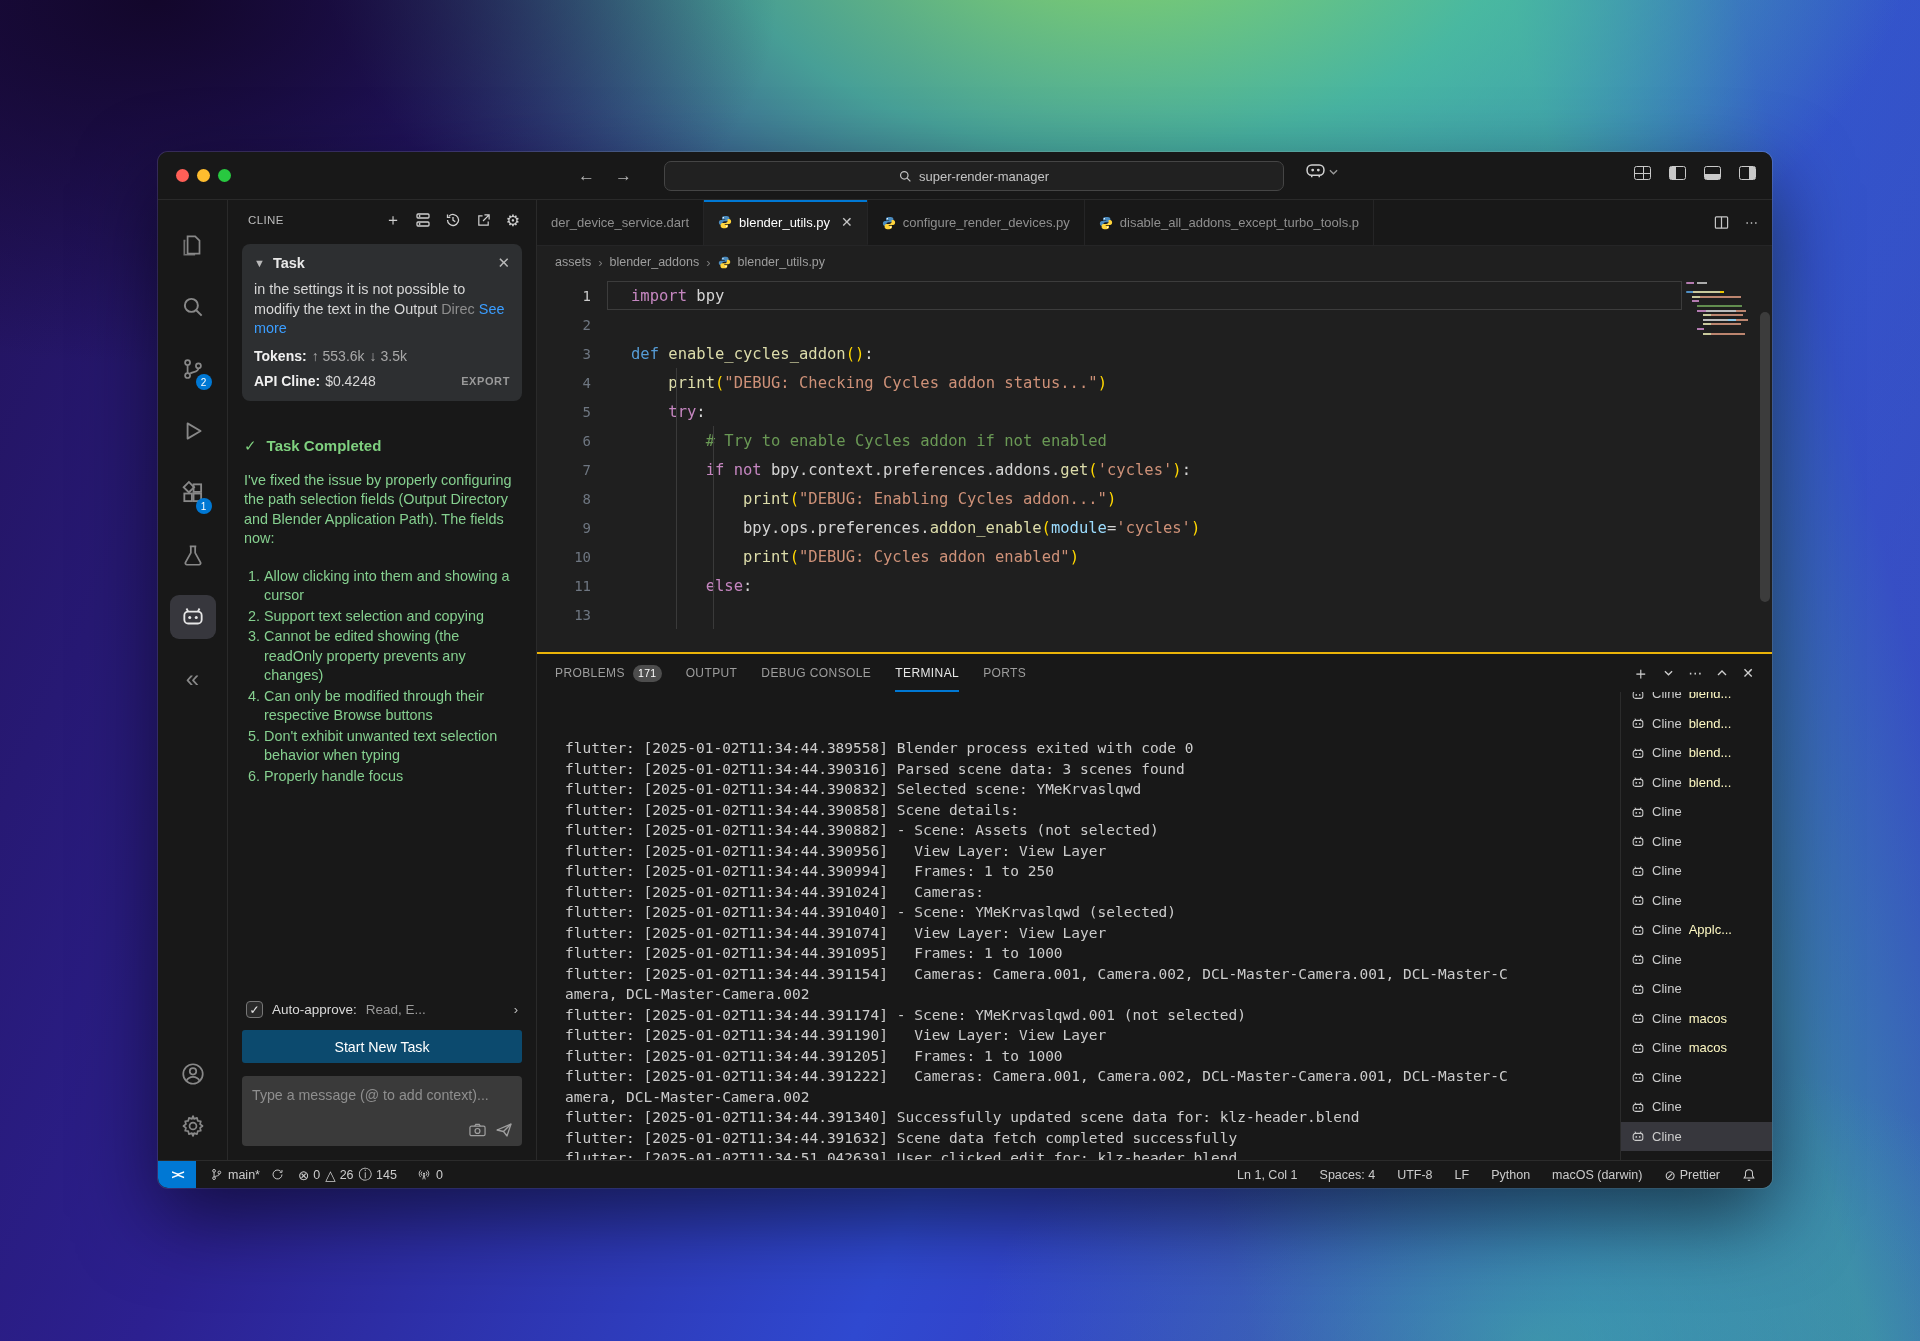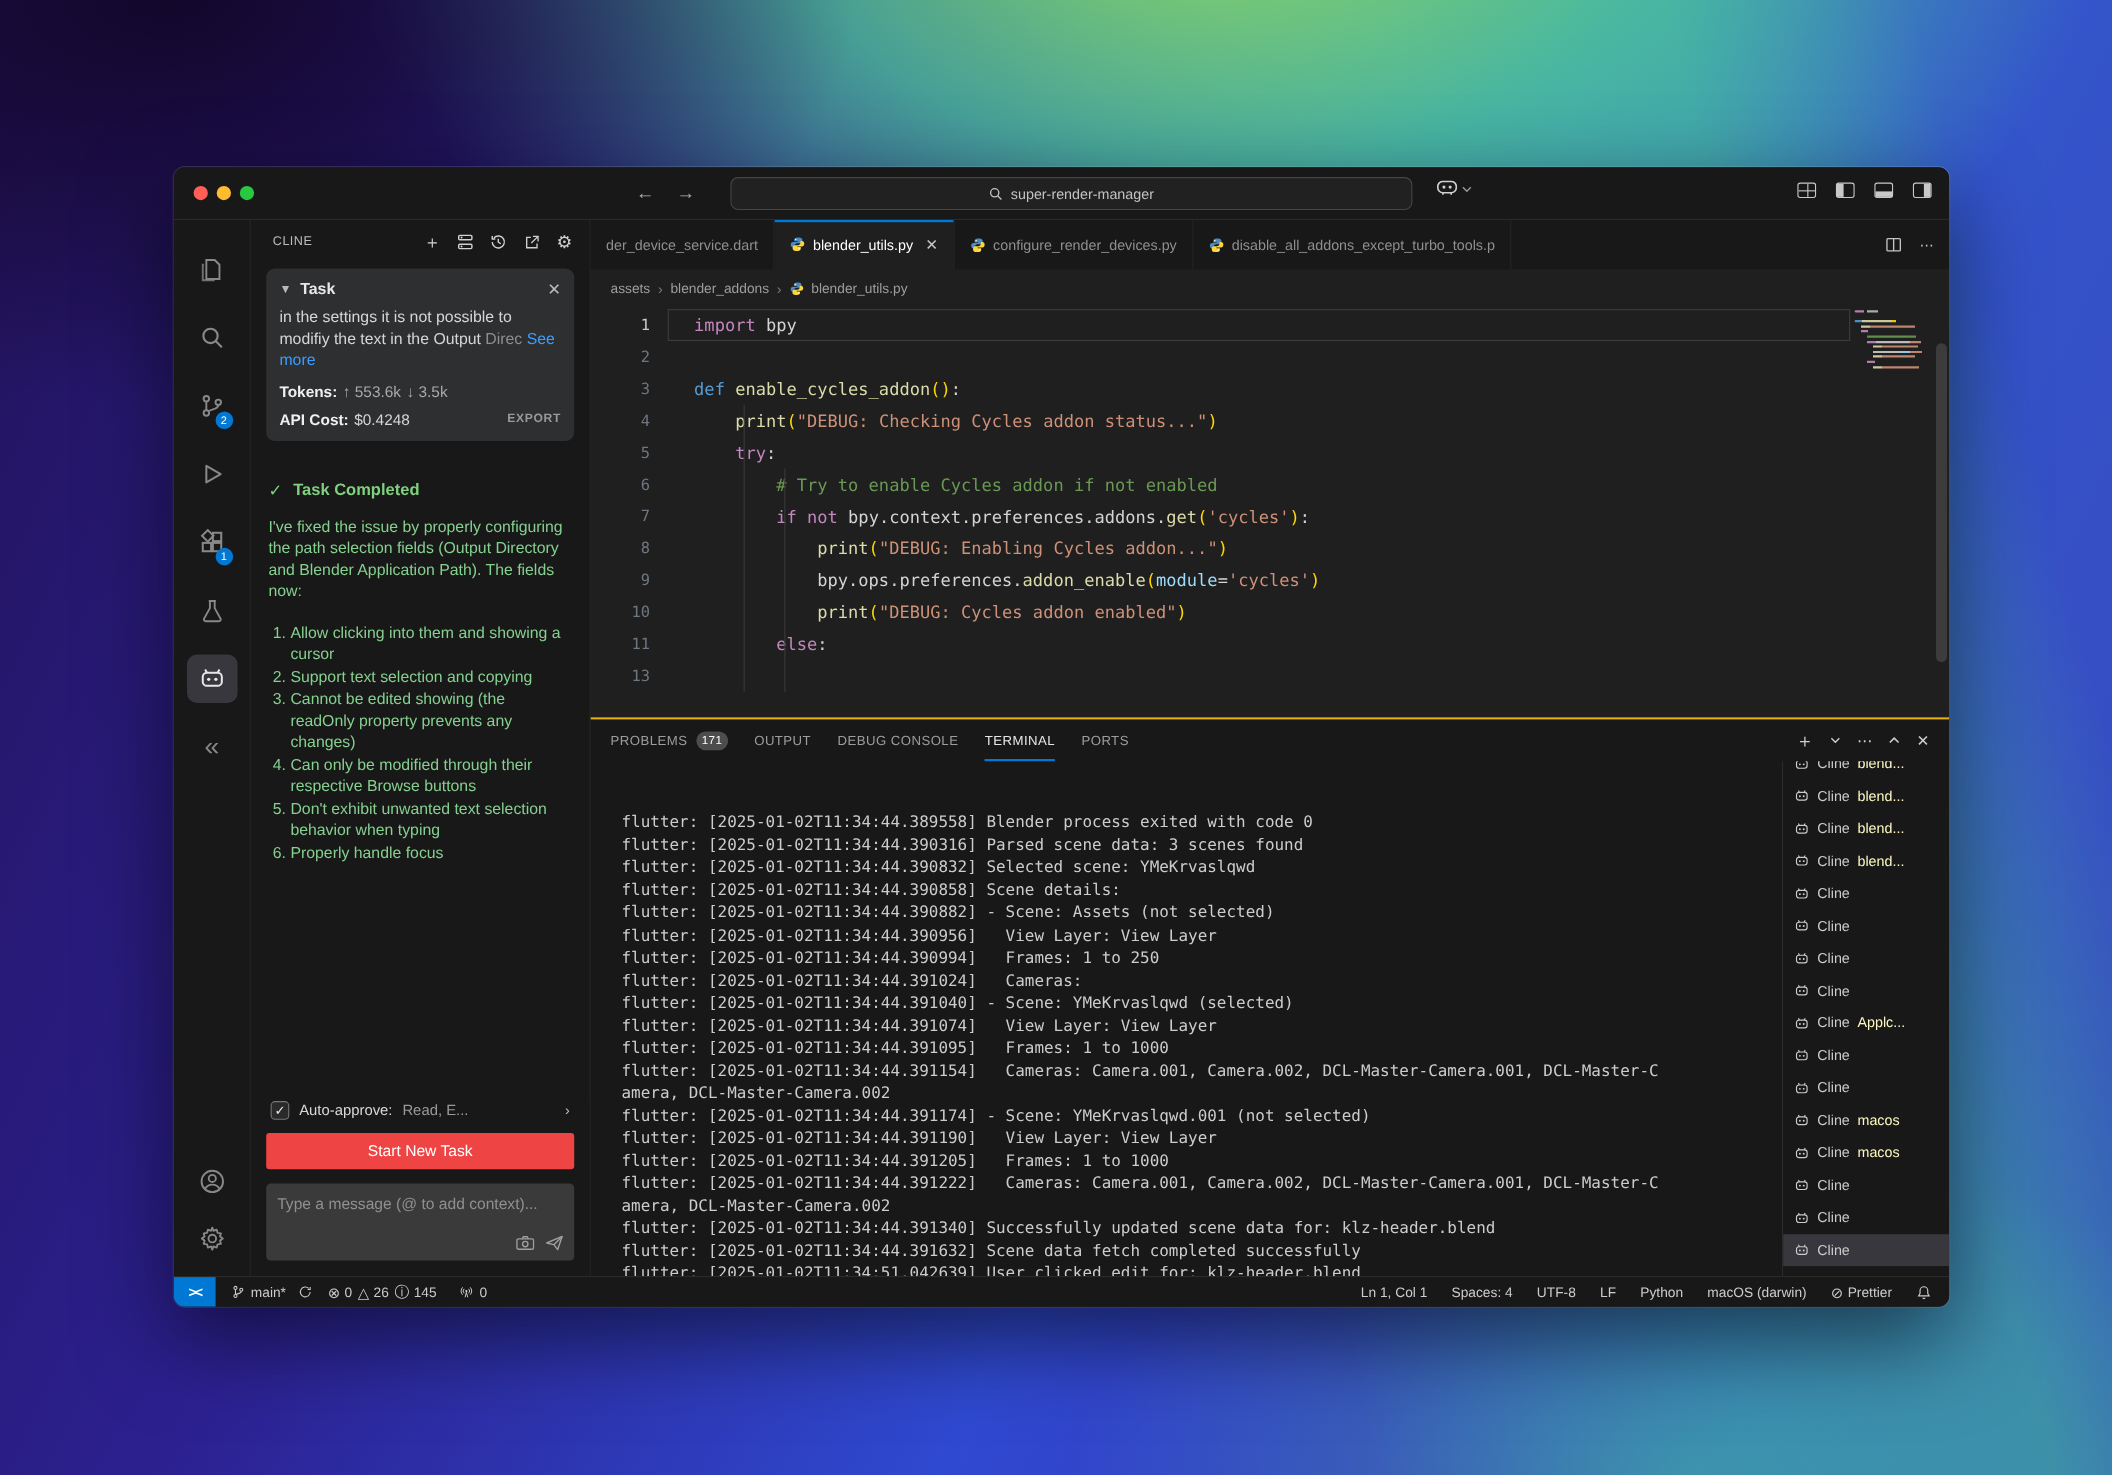--- a/index.html
+++ b/index.html
@@ -74,21 +74,21 @@
   .tc-check { font-size:15px; font-weight:normal; }
   .tc-body { margin:16px 16px 0 16px; color:#85cf8f; font-size:14.4px; line-height:19.5px; }
   .tc-list { margin:18px 16px 0 36px; color:#85cf8f; font-size:14.4px; line-height:19.5px; }
   .tc-list li { margin-bottom:1px; }
   .sb-bottom { position:absolute; left:0; right:0; bottom:0; padding:0 14px 14px 14px; background:#181818; }
   .approve { display:flex; align-items:center; gap:9px; margin:0 4px 12px 4px; font-size:13.5px; }
   .cbx { width:17px; height:17px; border:1.3px solid #777; border-radius:4px; display:flex; align-items:center; justify-content:center; color:#e8e8e8; font-size:12px; background:#2a2a2a; }
   .approve-label { color:#d9d9d9; }
   .approve-val { color:#9a9a9a; }
   .approve-chev { margin-left:auto; color:#bdbdbd; font-size:13px; }
-  .start-btn { display:block; width:100%; height:33px; background:#ef4444; border:none; border-radius:3px; color:#fff; font-size:14.2px; font-family:inherit; margin-bottom:13px; }
+  .start-btn { display:block; width:100%; height:33px; background:#0c4a6e; border:none; border-radius:3px; color:#fff; font-size:14.2px; font-family:inherit; margin-bottom:13px; }
   .msgbox { position:relative; width:100%; height:70px; background:#3a3a3a; border-radius:4px; padding:9px 10px; }
   .msgbox textarea { width:100%; height:100%; background:transparent; border:none; resize:none; outline:none; color:#cfcfcf; font-family:inherit; font-size:14.2px; line-height:20px; }
   .msgbox textarea::placeholder { color:#8f8f8f; }
   .msg-icons { position:absolute; right:10px; bottom:9px; display:flex; gap:10px; color:#9f9f9f; }
   
   .editorgroup { flex:1; display:flex; flex-direction:column; position:relative; min-width:0; }
   .tabbar { height:46px; background:#181818; display:flex; align-items:stretch; border-bottom:1px solid #252526; }
   .tab { display:flex; align-items:center; gap:7px; padding:0 14px; font-size:13px; color:#8f8f8f; border-right:1px solid #252526; background:#181818; white-space:nowrap; overflow:hidden; position:relative; }
   .tab.active { background:#1f1f1f; color:#ffffff; border-bottom:1px solid #1f1f1f; }
   .tab.active::before { content:""; position:absolute; top:0; left:0; right:0; height:2px; background:#0078d4; }
@@ -301,21 +301,21 @@
           <span class="task-title">Task</span>
           <span class="task-x">✕</span>
         </div>
         <div class="task-body"><span>in the settings it is not possible to modifiy the text in the Output </span><span class="fadetxt">Direc</span> <a class="seemore">See more</a></div>
         <div class="task-row">
           <b>Tokens:</b>
           <span class="muted">↑ 553.6k</span>
           <span class="muted">↓ 3.5k</span>
         </div>
         <div class="task-row">
-          <b>API Cost:</b>
+          <b>API Cline:</b>
           <span>$0.4248</span>
           <span class="export">EXPORT</span>
         </div>
       </div>
 
       <div class="tc-head">
         <span class="tc-check">✓</span>
         <span>Task Completed</span>
       </div>
       <div class="tc-body">I've fixed the issue by properly configuring the path selection fields (Output Directory and Blender Application Path). The fields now:</div>

